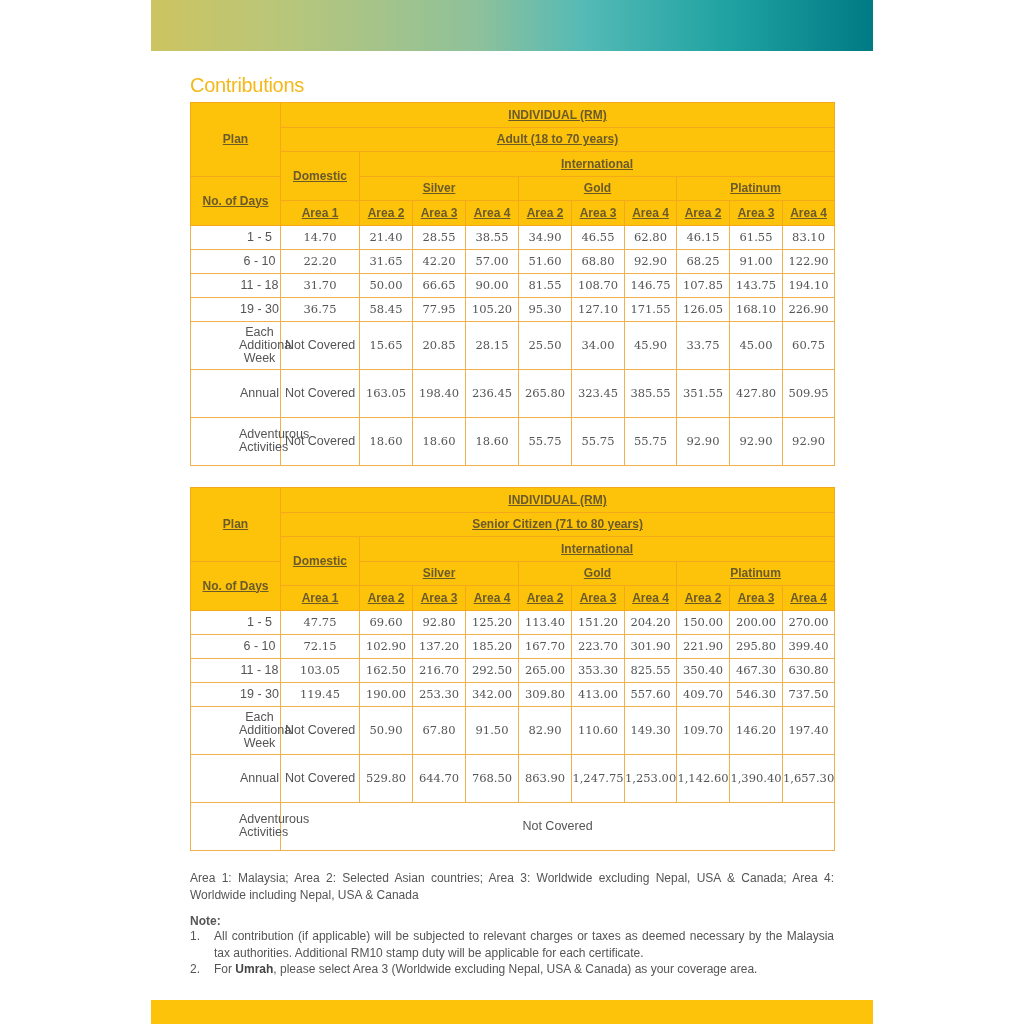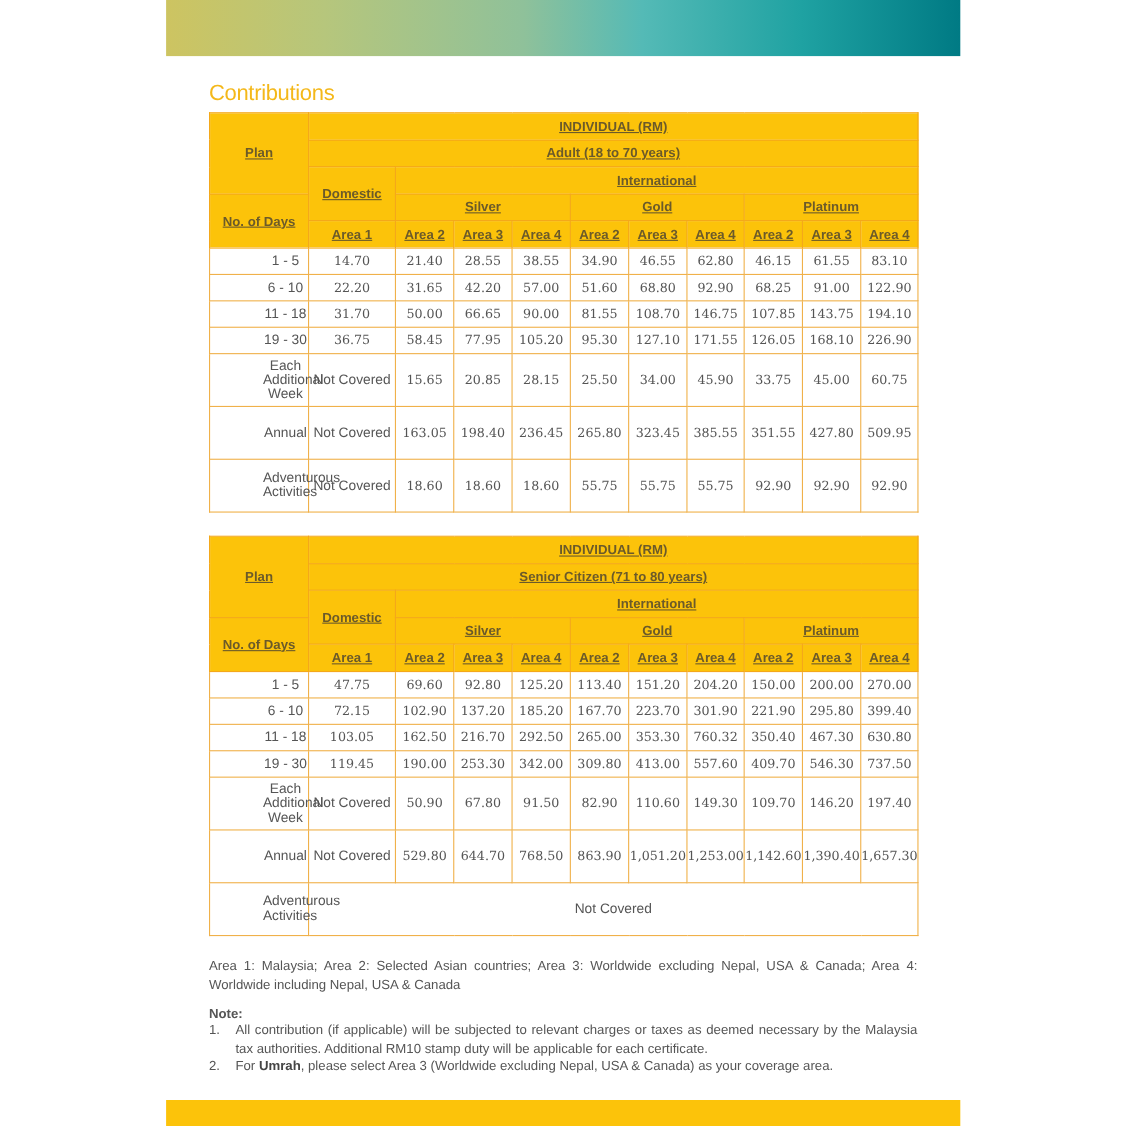--- a/index.html
+++ b/index.html
@@ -246,21 +246,21 @@
         <td>399.40</td>
       </tr>
       <tr class="drow">
         <td class="lbl">11 - 18</td>
         <td>103.05</td>
         <td>162.50</td>
         <td>216.70</td>
         <td>292.50</td>
         <td>265.00</td>
         <td>353.30</td>
-        <td>760.32</td>
+        <td>825.55</td>
         <td>350.40</td>
         <td>467.30</td>
         <td>630.80</td>
       </tr>
       <tr class="drow">
         <td class="lbl">19 - 30</td>
         <td>119.45</td>
         <td>190.00</td>
         <td>253.30</td>
         <td>342.00</td>
@@ -284,21 +284,21 @@
         <td>146.20</td>
         <td>197.40</td>
       </tr>
       <tr class="tall">
         <td class="lbl">Annual</td>
         <td class="nc">Not Covered</td>
         <td>529.80</td>
         <td>644.70</td>
         <td>768.50</td>
         <td>863.90</td>
-        <td>1,051.20</td>
+        <td>1,247.75</td>
         <td>1,253.00</td>
         <td>1,142.60</td>
         <td>1,390.40</td>
         <td>1,657.30</td>
       </tr>
       <tr class="tall">
         <td class="lbl">Adventurous Activities</td>
         <td colspan="10" class="nc">Not Covered</td>
       </tr>
     </tbody>

